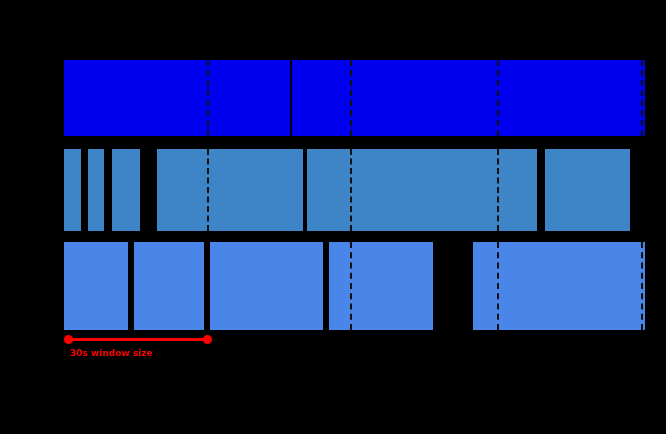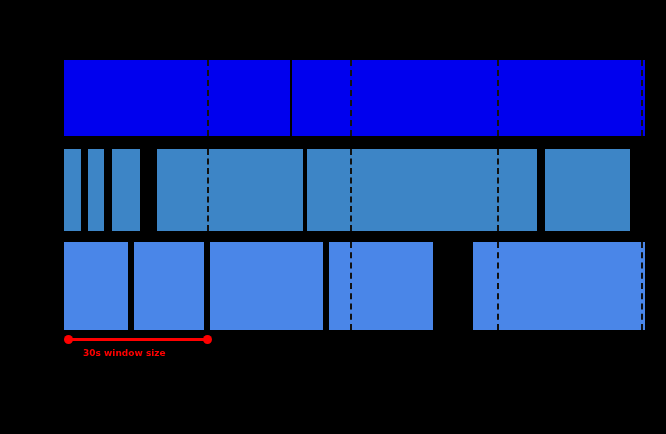--- a/index.html
+++ b/index.html
@@ -88,14 +88,14 @@
         <div class="bar" style="left: 473px; width: 172px; background: rgb(74, 134, 232);"></div>
         <div class="winline" style="left: 350px; top: 0px; height: 88px;"></div>
         <div class="winline" style="left: 497px; top: 0px; height: 88px;"></div>
         <div class="winline" style="left: 641px; top: 0px; height: 88px;"></div>
       </div>
     </div>
 
   <div class="annot-cap" id="annot-cap-left" style="left: 64px; top: 335px; background: rgb(255, 0, 0);"></div>
   <div class="annot-cap" id="annot-cap-right" style="left: 203px; top: 335px; background: rgb(255, 0, 0);"></div>
   <div class="annot-arrow" id="annot-arrow" style="left: 68px; top: 338px; width: 140px; border-top-color: rgb(255, 0, 0);"></div>
-  <div class="annot-label" id="annot-label" style="left: 83px; top: 348px; color: rgb(255, 0, 0);">30s window size</div>
+  <div class="annot-label" id="annot-label" style="left: 70px; top: 348px; color: rgb(255, 0, 0);">30s window size</div>
 </div>
 
 </body></html>

